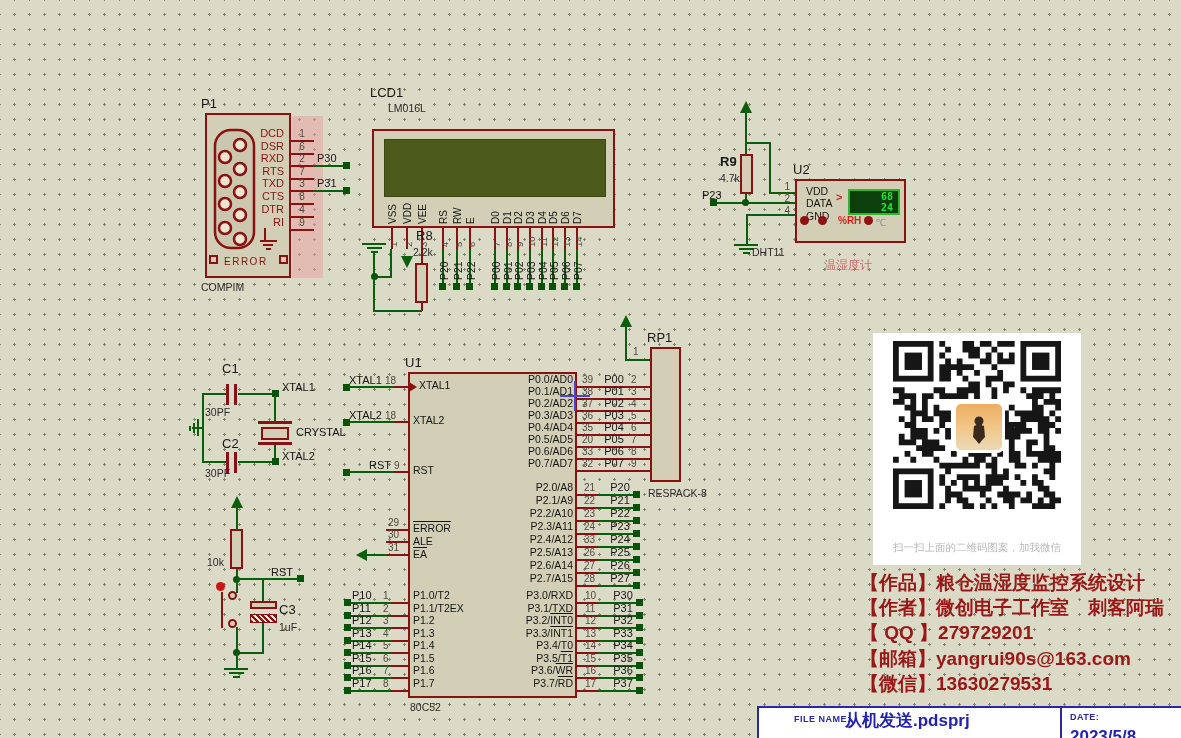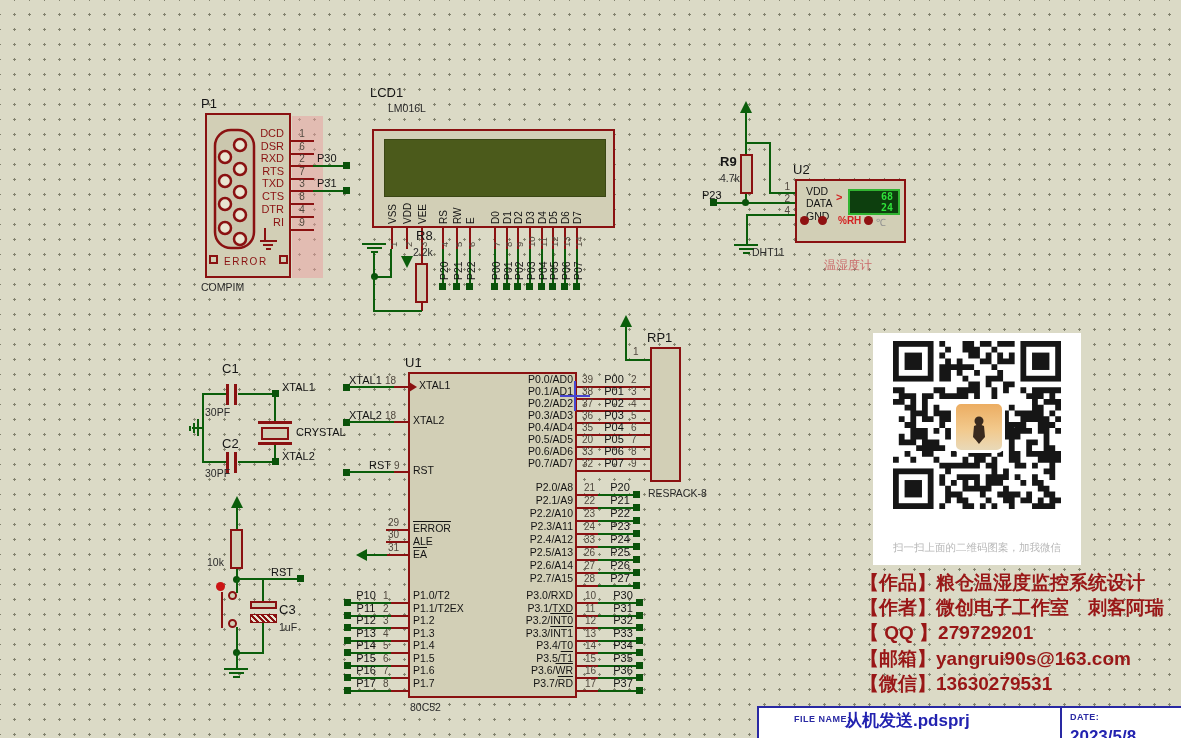--- a/index.html
+++ b/index.html
@@ -66,21 +66,21 @@
   .p2-lbl{left:478px;top:-14px;width:95px;text-align:right;}
   .p2-w1{left:577px;top:-1px;width:22px;height:2px;background:#8a1111;}
   .p2-w2{left:598px;top:-1px;width:40px;height:2px;background:#0b5e0b;}
   .p2-n{left:584px;top:-13px;width:18px;}
   .p2-net{left:606px;top:-14px;width:28px;text-align:center;}
   .p2-t{left:633px;top:-4px;}
   .p1-lbl{left:413px;top:-14px;}
   .p1-w1{left:390px;top:-1px;width:18px;height:2px;background:#8a1111;}
   .p1-w2{left:350px;top:-1px;width:41px;height:2px;background:#0b5e0b;}
   .p1-n{left:383px;top:-13px;width:16px;}
-  .p1-net{left:352px;top:-14px;width:28px;text-align:center;}
+  .p1-net{left:352px;top:-14px;width:28px;}
   .p1-t{left:344px;top:-4px;}
   .p3-lbl{left:468px;top:-14px;width:105px;text-align:right;}
   .p3-w1{left:577px;top:-1px;width:22px;height:2px;background:#8a1111;}
   .p3-w2{left:598px;top:-1px;width:42px;height:2px;background:#0b5e0b;}
   .p3-n{left:585px;top:-13px;width:18px;}
   .p3-net{left:609px;top:-14px;width:28px;text-align:center;}
   .p3-t{left:636px;top:-4px;}
   
   .dht-disp{position:absolute;left:848px;top:189px;width:52px;height:26px;background:#0d3f0e;
     border:2px solid #31b431;box-sizing:border-box;text-align:right;padding-right:5px;

